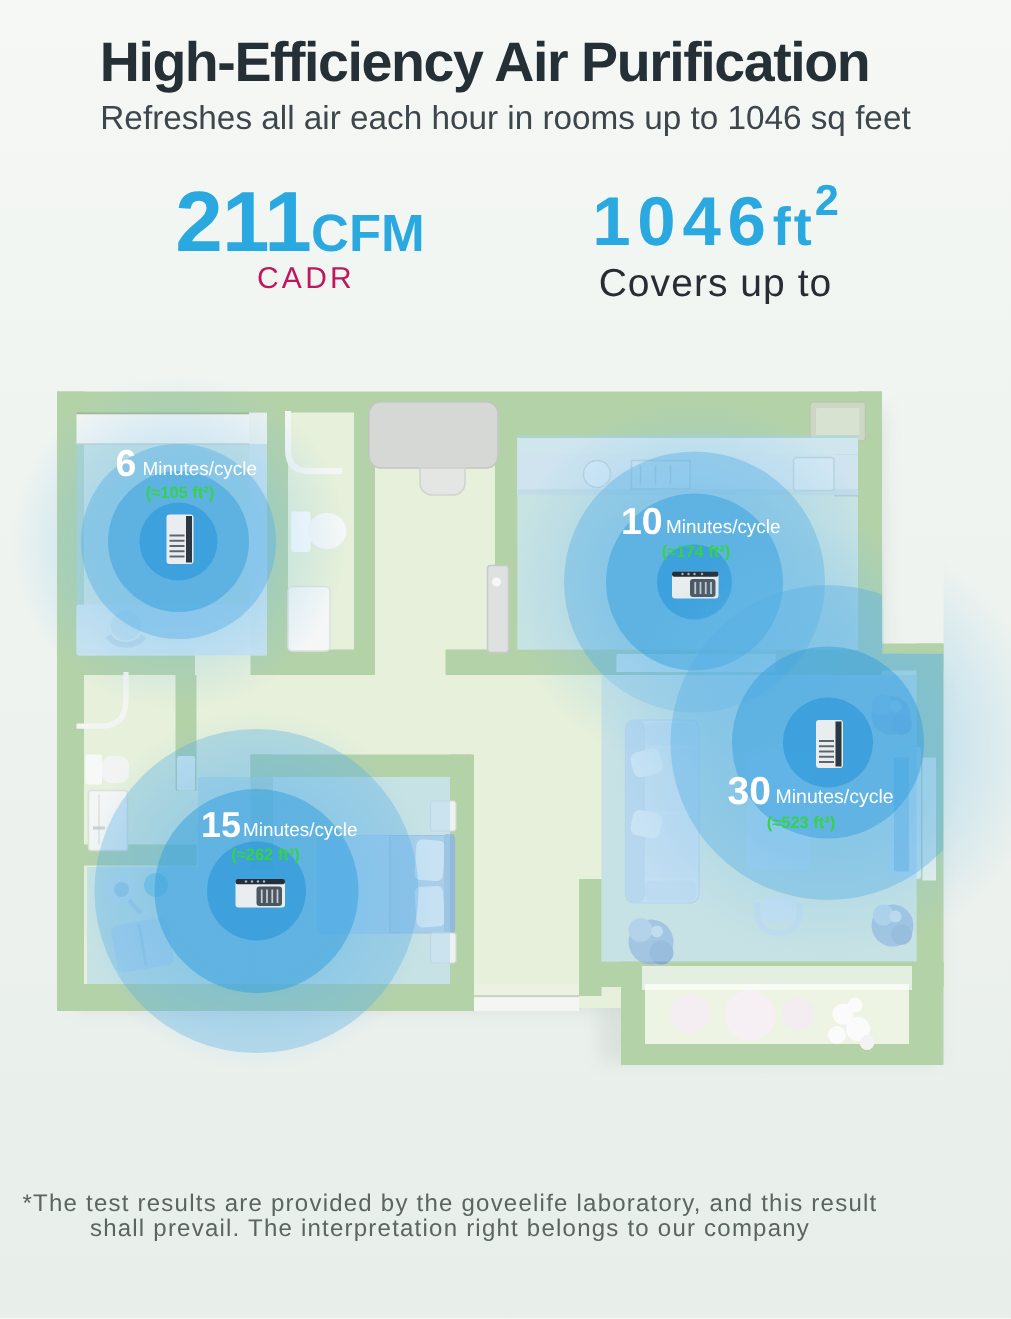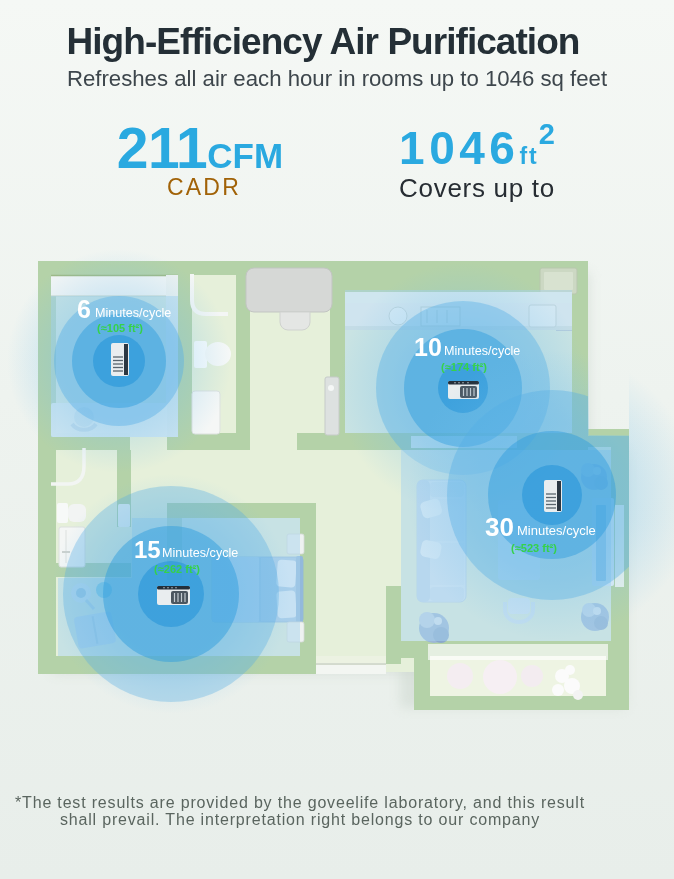--- a/index.html
+++ b/index.html
@@ -12,24 +12,24 @@
 <body>
 
 <div class="abs" style="left:0;top:22.7px;width:646px;text-align:center;font-size:37px;font-weight:bold;color:#242f36;line-height:1;letter-spacing:-0.95px;">High-Efficiency Air Purification</div>
 
 <div class="abs" style="left:0;top:68px;width:674px;text-align:center;font-size:22.2px;color:#3d464c;line-height:1;">Refreshes all air each hour in rooms up to 1046 sq feet</div>
 
 <div class="abs" style="left:0;top:120.2px;width:400px;text-align:center;color:#2aa9e0;font-weight:bold;line-height:1;">
   <span style="font-size:57px;letter-spacing:-0.5px;">211</span><span style="font-size:35px;">CFM</span>
 </div>
 
-<div class="abs" style="left:4px;top:175.8px;width:400px;text-align:center;font-size:23px;color:#a16207;line-height:1;letter-spacing:2.2px;">CADR</div>
+<div class="abs" style="left:4px;top:175.8px;width:400px;text-align:center;font-size:20px;color:#be185d;line-height:1;letter-spacing:2.2px;">CADR</div>
 
 <div class="abs" style="left:277px;top:120.2px;width:400px;text-align:center;color:#2aa9e0;font-weight:bold;line-height:1;">
-  <span style="font-size:46px;letter-spacing:4.5px;">1046</span><span style="font-size:23px;letter-spacing:2px;">ft</span><span style="font-size:29px;vertical-align:20px;">2</span>
+  <span style="font-size:46px;letter-spacing:4.5px;">1046</span><span style="font-size:36px;letter-spacing:2px;">ft</span><span style="font-size:29px;vertical-align:20px;">2</span>
 </div>
 
 <div class="abs" style="left:277px;top:174.5px;width:400px;text-align:center;font-size:26px;color:#272d33;line-height:1;letter-spacing:0.7px;">Covers up to</div>
 
 <svg class="abs" style="left:0;top:0;" width="674" height="879" viewBox="0 0 674 879">
   <defs>
     <filter id="soft" x="-30%" y="-30%" width="160%" height="160%">
         <feGaussianBlur stdDeviation="6"></feGaussianBlur>
       </filter>
     <radialGradient id="halo">

